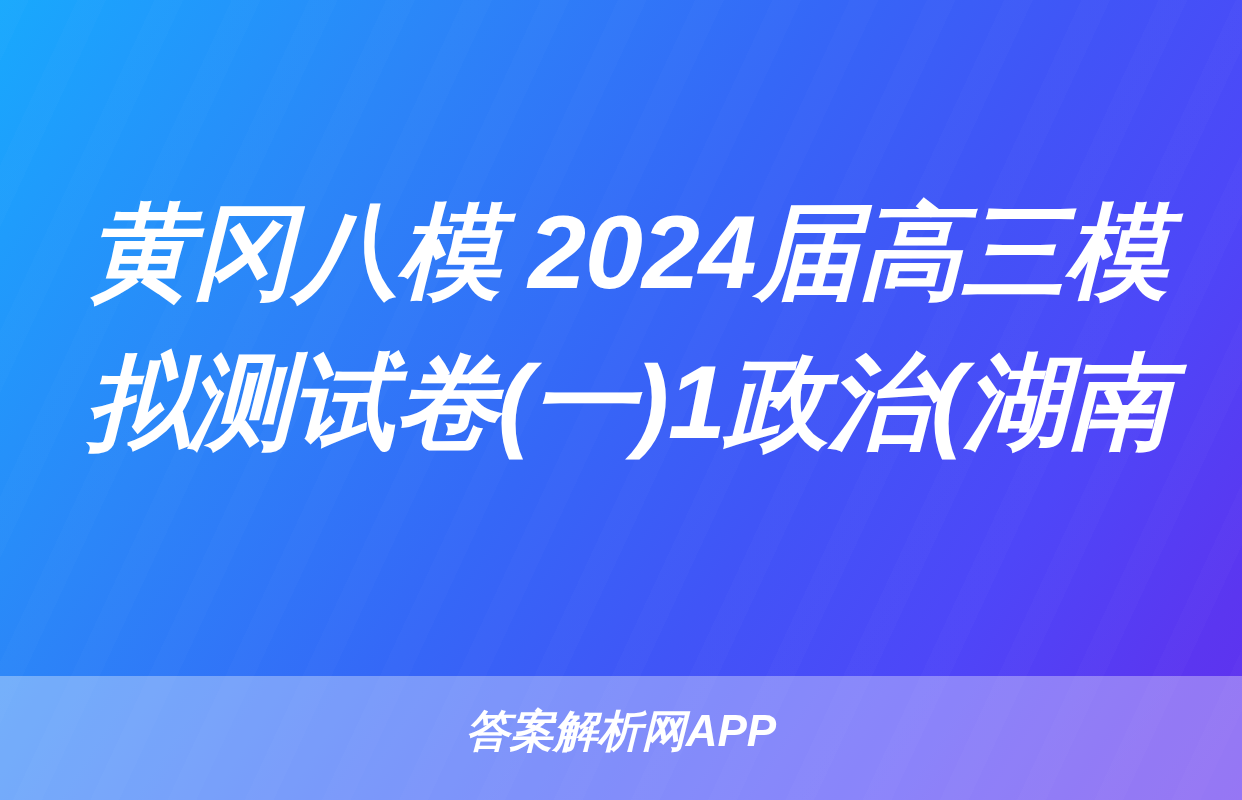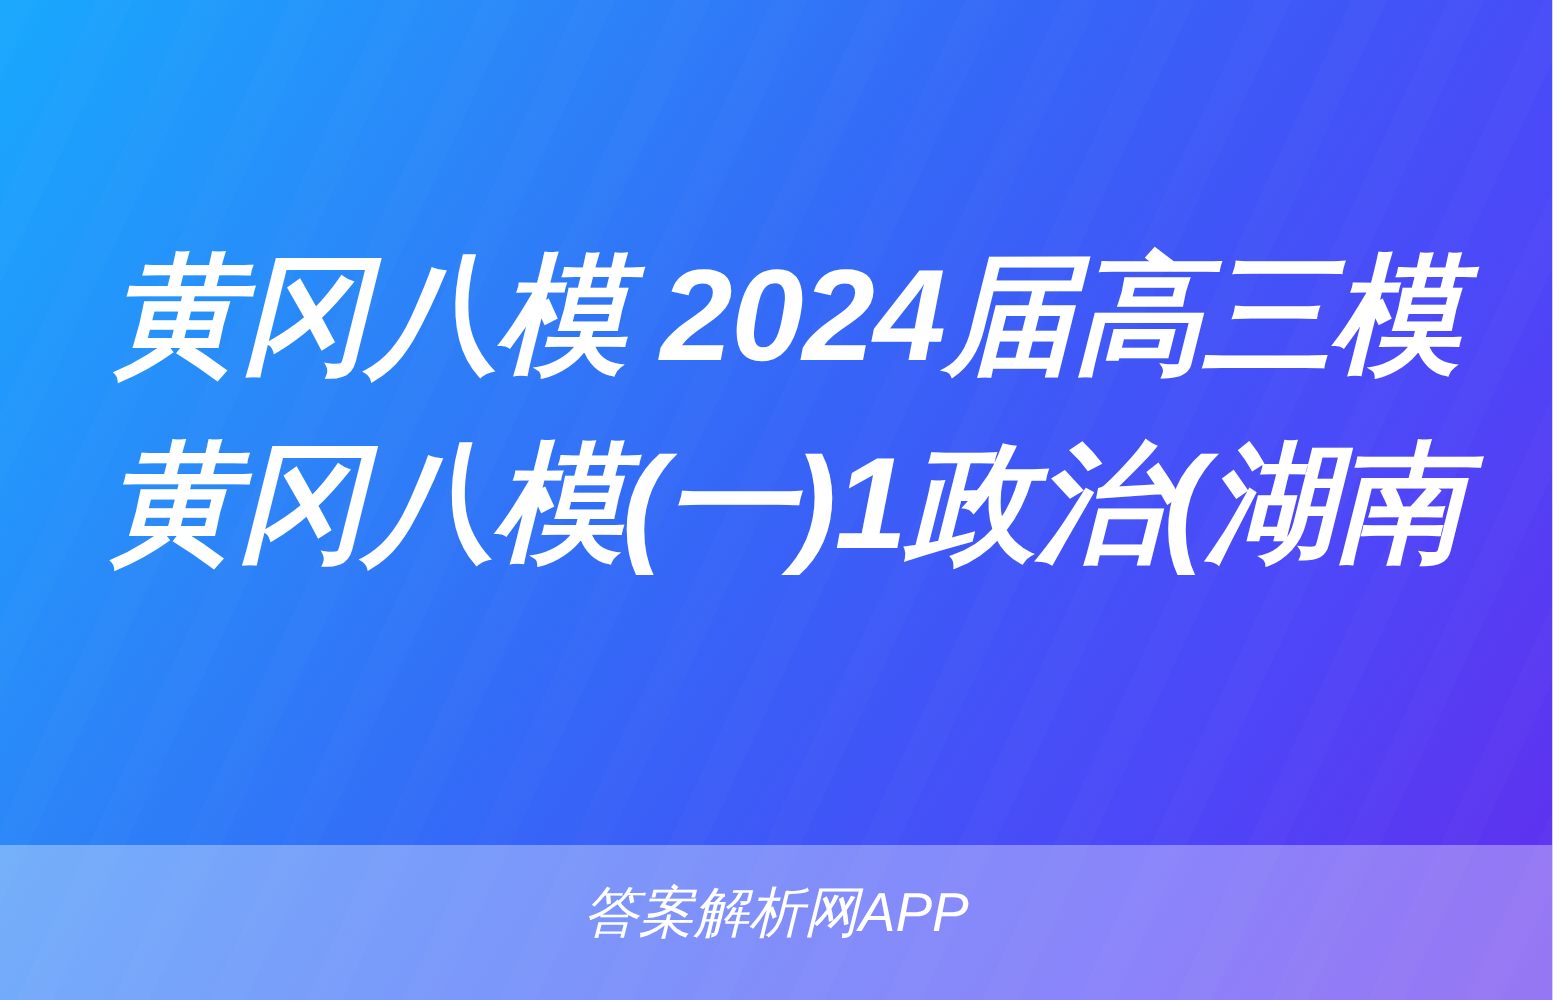--- a/index.html
+++ b/index.html
@@ -80,35 +80,35 @@
     display: flex;
     align-items: flex-start;
     justify-content: center;
   }
 
   #watermark-text {
     margin-top: 30px;
     color: #ffffff;
     font-size: 44px;
     line-height: 50px;
-    font-weight: 400;
+    font-weight: 700;
     font-style: italic;
     letter-spacing: 0px;
     white-space: nowrap;
   }
 </style>
 </head>
 <body>
 
 <div id="cover-card">
 
   <div id="sheen"></div>
 
   <div id="title-block">
     <span class="title-line line-1">黄冈八模 2024届高三模</span>
-    <span class="title-line line-2">黄冈八模(一)1政治(湖南</span>
+    <span class="title-line line-2">拟测试卷(一)1政治(湖南</span>
   </div>
 
   <div id="watermark-band">
     <span id="watermark-text">答案解析网APP</span>
   </div>
 
 </div>
 
 </body></html>

